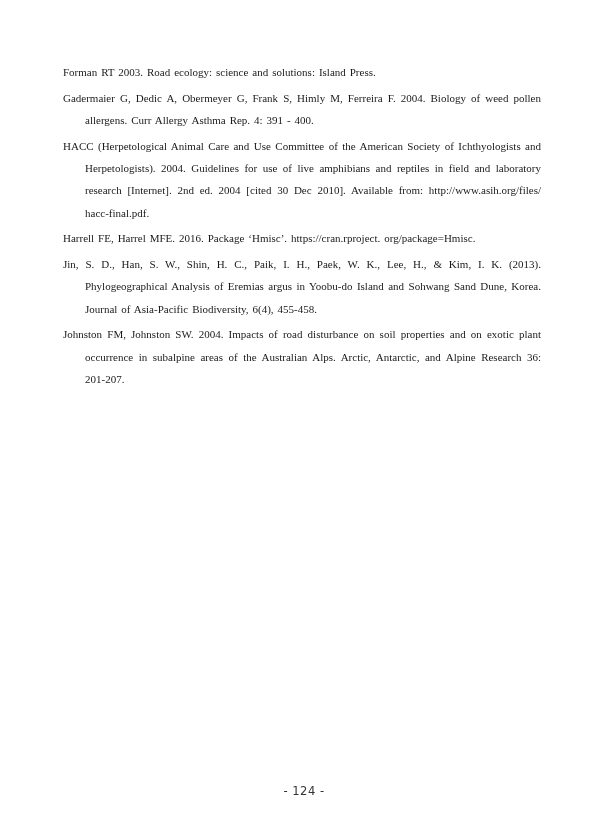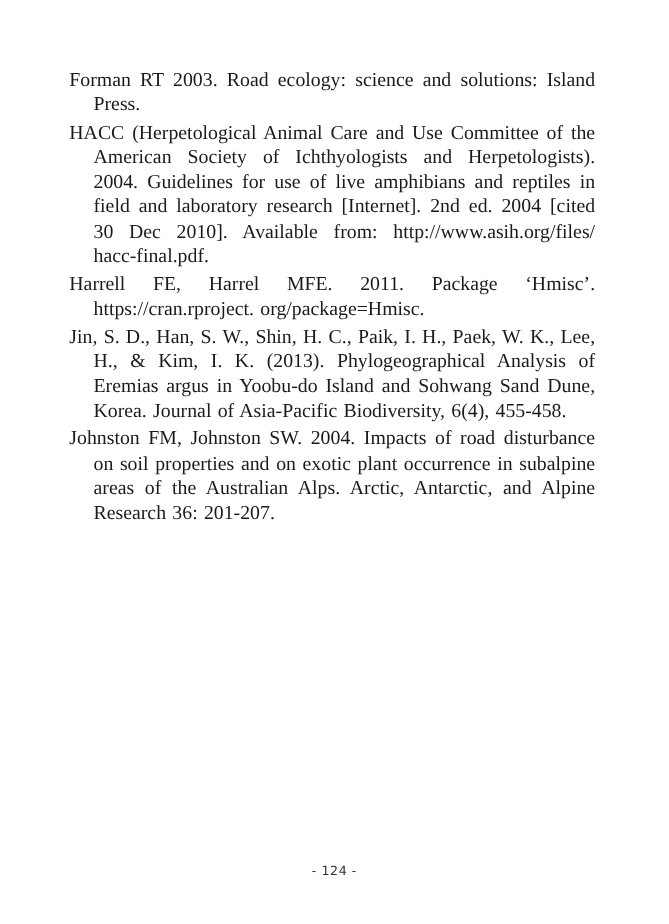--- a/index.html
+++ b/index.html
@@ -15,21 +15,21 @@
       font-family: "Liberation Serif", "DejaVu Serif", serif;
       color: #1a1a1a;
     }
     .page {
       position: absolute;
       left: 63px;
       top: 61px;
       width: 478px;
     }
     .ref {
-      font-size: 18px;
+      font-size: 11px;
       line-height: 22.4px;
       text-align: justify;
       text-indent: -22px;
       padding-left: 22px;
       margin: 0 0 3.2px 0;
       word-spacing: 1.2px;
       hyphens: none;
     }
     .page-number {
       position: absolute;
@@ -41,19 +41,20 @@
       font-size: 11.5px;
       color: #333;
       letter-spacing: 0.5px;
     }
   </style>
 </head>
 <body>
 
 <div class="page">
   <p class="ref">Forman RT 2003. Road ecology: science and solutions: Island Press.</p>
+  <p class="ref">Gadermaier G, Dedic A, Obermeyer G, Frank S, Himly M, Ferreira F. 2004. Biology of weed pollen allergens. Curr Allergy Asthma Rep. 4: 391 - 400.</p>
   <p class="ref">HACC (Herpetological Animal Care and Use Committee of the American Society of Ichthyologists and Herpetologists). 2004. Guidelines for use of live amphibians and reptiles in field and laboratory research [Internet]. 2nd ed. 2004 [cited 30 Dec 2010]. Available from: http://www.asih.org/files/ hacc-final.pdf.</p>
-  <p class="ref">Harrell FE, Harrel MFE. 2011. Package ‘Hmisc’. https://cran.rproject. org/package=Hmisc.</p>
+  <p class="ref">Harrell FE, Harrel MFE. 2016. Package ‘Hmisc’. https://cran.rproject. org/package=Hmisc.</p>
   <p class="ref">Jin, S. D., Han, S. W., Shin, H. C., Paik, I. H., Paek, W. K., Lee, H., &amp; Kim, I. K. (2013). Phylogeographical Analysis of Eremias argus in Yoobu-do Island and Sohwang Sand Dune, Korea. Journal of Asia-Pacific Biodiversity, 6(4), 455-458.</p>
   <p class="ref">Johnston FM, Johnston SW. 2004. Impacts of road disturbance on soil properties and on exotic plant occurrence in subalpine areas of the Australian Alps. Arctic, Antarctic, and Alpine Research 36: 201-207.</p>
 </div>
 
 <div class="page-number">- 124 -</div>
 
 </body></html>

